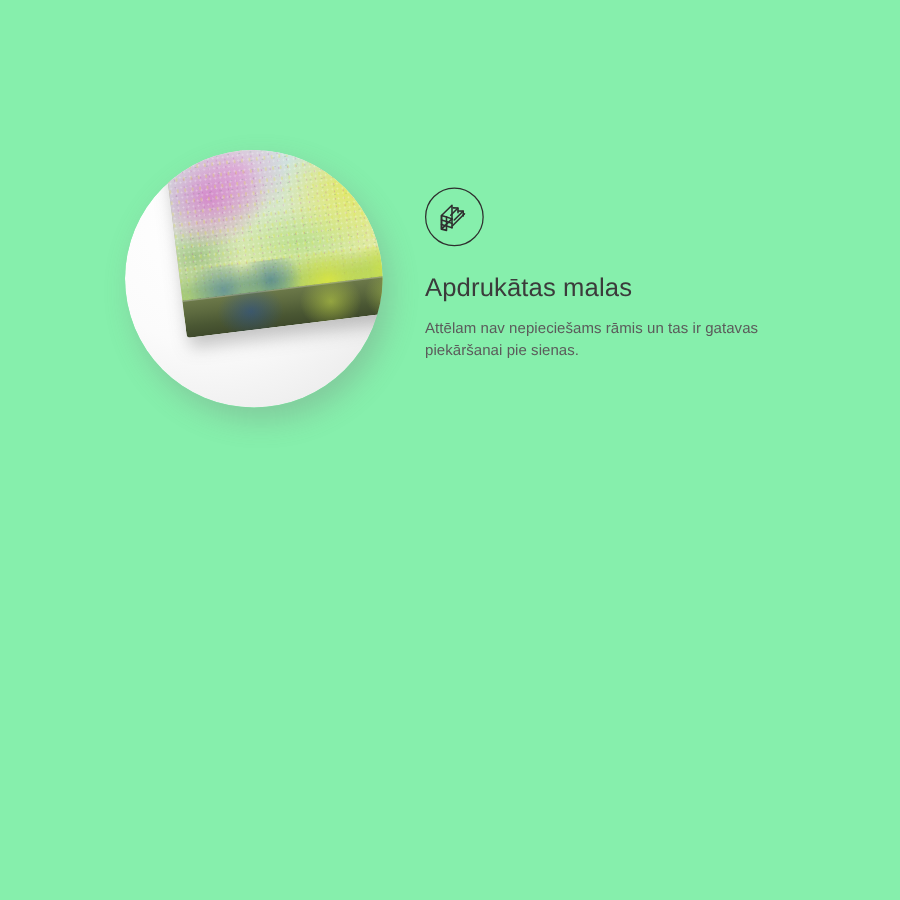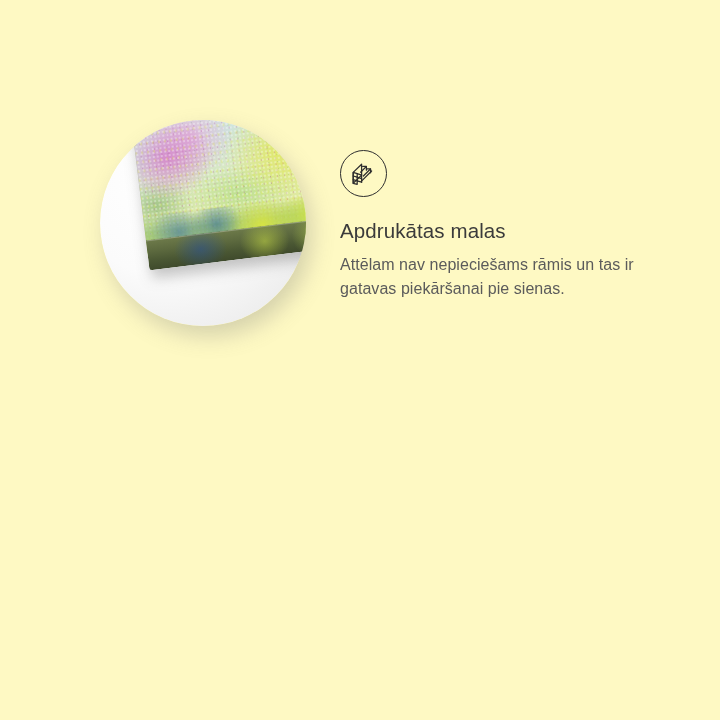--- a/index.html
+++ b/index.html
@@ -13,21 +13,21 @@
     background: #f2f2f2;
     font-family: "Liberation Sans", sans-serif;
     overflow: hidden;
     position: relative;
   }
 
   .page {
     position: relative;
     width: 720px;
     height: 720px;
-    background: #fef9c3;
+    background: #86efac;
   }
 
   
   .feature {
     position: absolute;
     display: block;
   }
   .feature-1 { left: 0; top: 0; width: 720px; height: 360px; }
   .feature-2 { left: 0; top: 360px; width: 720px; height: 360px; }
 
@@ -164,21 +164,21 @@
     font-size: 20.5px;
     font-weight: 400;
     letter-spacing: 0.1px;
     line-height: 1.2;
   }
   .title-1 { margin-top: 22px; }
 
   .feature-desc {
     margin: 0;
     color: #5b5b5b;
-    font-size: 16px;
+    font-size: 12px;
     font-weight: 400;
     line-height: 1.52;
     letter-spacing: 0.05px;
   }
   .desc-1 { margin-top: 9px; width: 330px; }
 </style>
 </head>
 <body>
 
 <div class="page">

